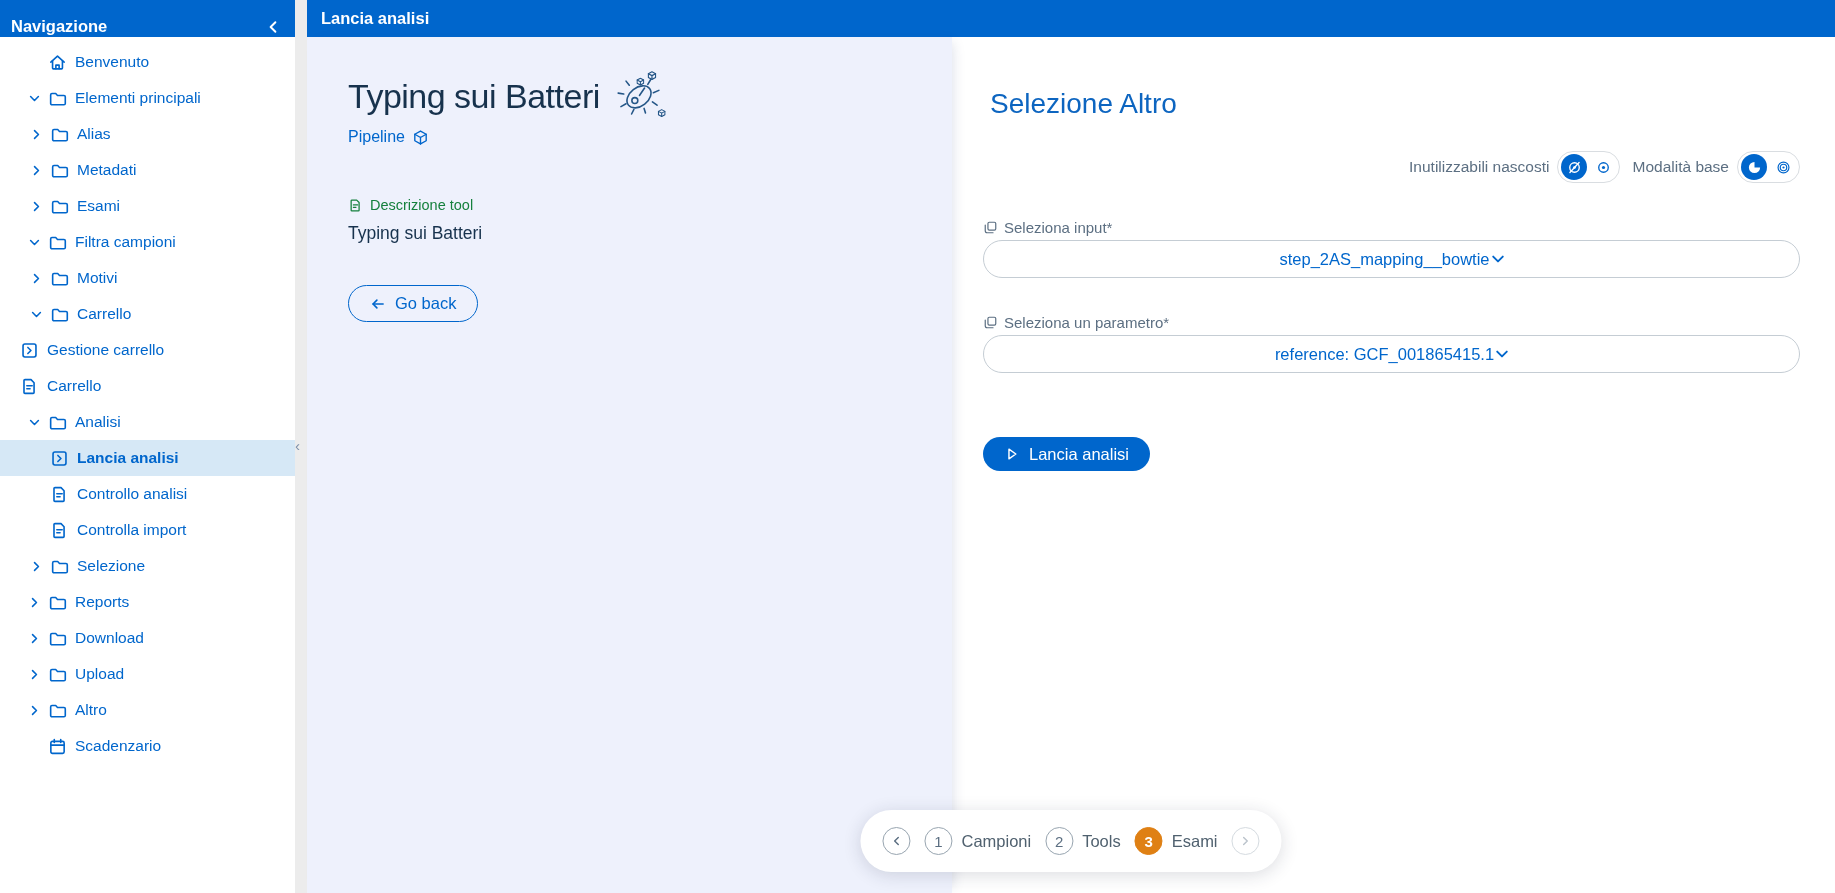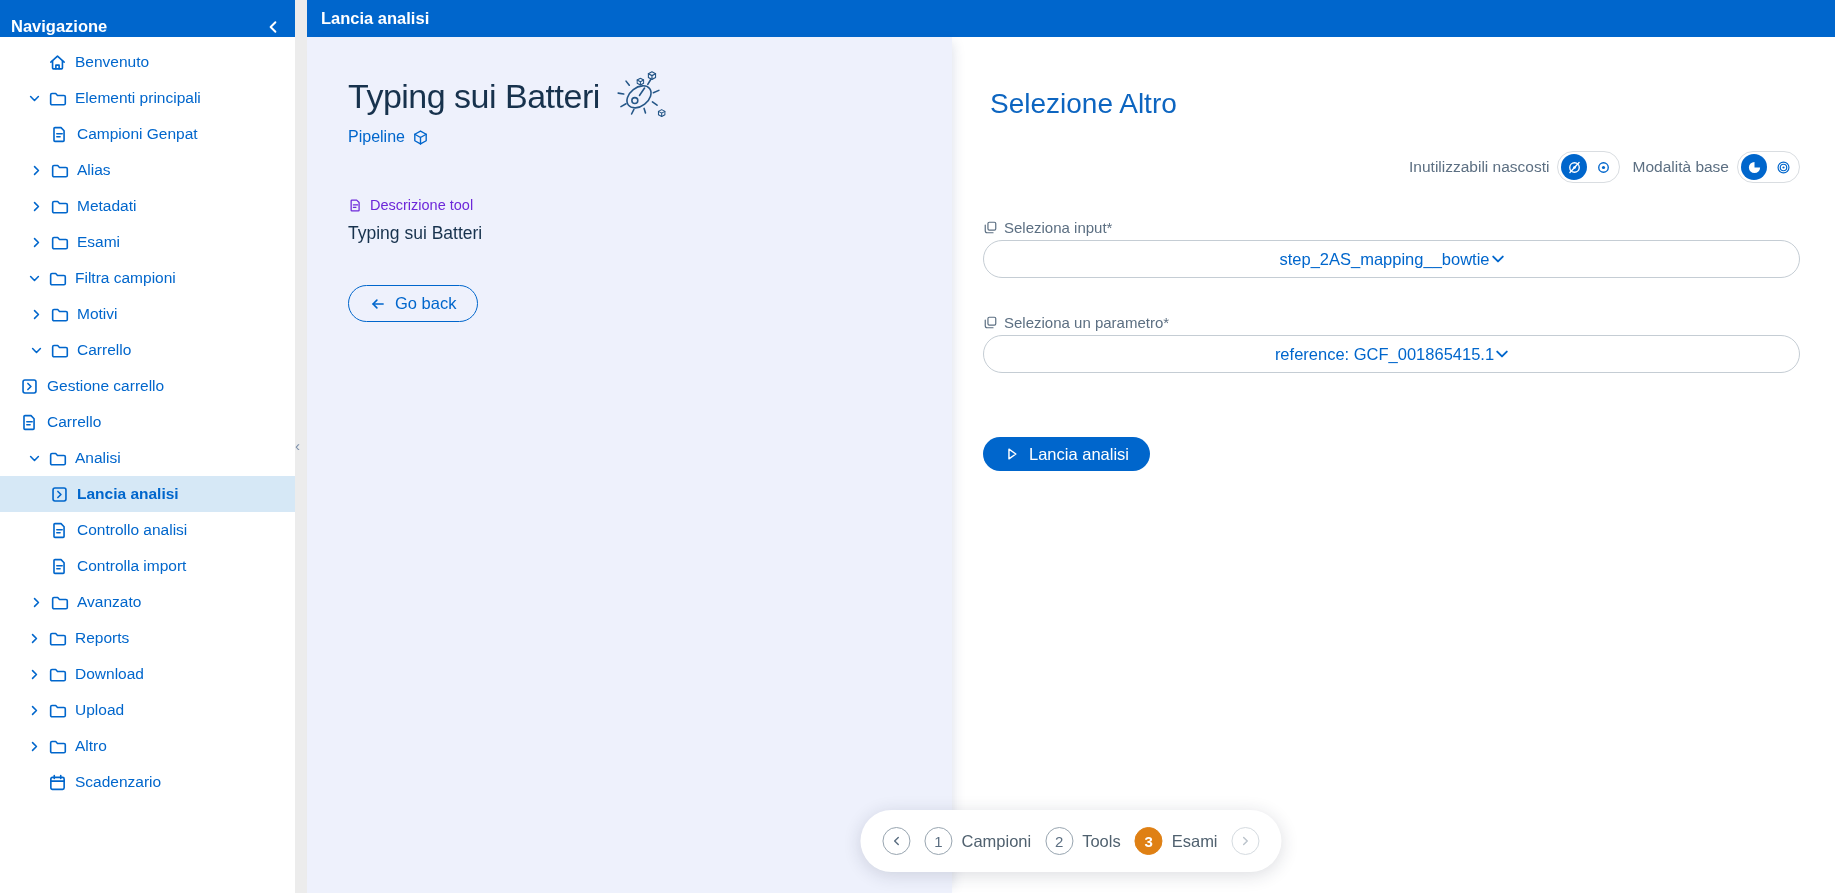--- a/index.html
+++ b/index.html
@@ -36,21 +36,21 @@
 
   
   .tool-panel { width:645px; flex:0 0 645px; background:#eef1fc; padding:37px 40px 0 41px;
     box-shadow:6px 0 12px -6px rgba(40,60,120,0.18); position:relative; z-index:1; }
   .tool-title-row { display:flex; align-items:flex-start; gap:10px; color:#17324d; }
   .tool-title { font-size:34px; font-weight:400; line-height:44px; letter-spacing:-0.5px; }
   .bact { width:58px; height:50px; color:#245687; margin-top:-4px; }
   .pipeline-row { margin-top:8px; display:flex; align-items:center; gap:7px; color:#0066cc;
     font-size:16px; cursor:pointer; }
   .ic17 { width:17px; height:17px; }
-  .desc-label { margin-top:51px; display:flex; align-items:center; gap:7px; color:#6d28d9; font-size:14.5px; }
+  .desc-label { margin-top:51px; display:flex; align-items:center; gap:7px; color:#15803d; font-size:14.5px; }
   .ic15 { width:15px; height:15px; }
   .desc-text { margin-top:10px; color:#17324d; font-size:17.5px; }
   .goback-btn { margin-top:41px; display:inline-flex; align-items:center; gap:9px; height:37px;
     padding:0 21px; border:1.5px solid #0066cc; border-radius:19px; background:transparent;
     color:#0066cc; font-size:16.5px; font-family:inherit; cursor:pointer; }
   .ic16 { width:16px; height:16px; }
 
   
   .input-panel { flex:1; background:#fff; padding:50px 35px 0 31px; }
   .input-title { font-size:28px; font-weight:400; color:#0d65c0; margin-left:7px; line-height:34px; }
@@ -234,176 +234,167 @@
             </svg>
           </span>
         <span class="nico">
             <svg class="ic19">
               <use href="#i-folder"></use>
             </svg>
           </span>
         <span class="tlabel">Elementi principali</span>
       </div>
       <div class="trow d1">
+        <span class="chev">
+            <svg class="ic14">
+              <use href="#i-chev-r"></use>
+            </svg>
+          </span>
+        <span class="nico">
+            <svg class="ic19">
+              <use href="#i-folder"></use>
+            </svg>
+          </span>
+        <span class="tlabel">Alias</span>
+      </div>
+      <div class="trow d1">
+        <span class="chev">
+            <svg class="ic14">
+              <use href="#i-chev-r"></use>
+            </svg>
+          </span>
+        <span class="nico">
+            <svg class="ic19">
+              <use href="#i-folder"></use>
+            </svg>
+          </span>
+        <span class="tlabel">Metadati</span>
+      </div>
+      <div class="trow d1">
+        <span class="chev">
+            <svg class="ic14">
+              <use href="#i-chev-r"></use>
+            </svg>
+          </span>
+        <span class="nico">
+            <svg class="ic19">
+              <use href="#i-folder"></use>
+            </svg>
+          </span>
+        <span class="tlabel">Esami</span>
+      </div>
+      <div class="trow d0">
+        <span class="chev">
+            <svg class="ic14">
+              <use href="#i-chev-d"></use>
+            </svg>
+          </span>
+        <span class="nico">
+            <svg class="ic19">
+              <use href="#i-folder"></use>
+            </svg>
+          </span>
+        <span class="tlabel">Filtra campioni</span>
+      </div>
+      <div class="trow d1">
+        <span class="chev">
+            <svg class="ic14">
+              <use href="#i-chev-r"></use>
+            </svg>
+          </span>
+        <span class="nico">
+            <svg class="ic19">
+              <use href="#i-folder"></use>
+            </svg>
+          </span>
+        <span class="tlabel">Motivi</span>
+      </div>
+      <div class="trow d1">
+        <span class="chev">
+            <svg class="ic14">
+              <use href="#i-chev-d"></use>
+            </svg>
+          </span>
+        <span class="nico">
+            <svg class="ic19">
+              <use href="#i-folder"></use>
+            </svg>
+          </span>
+        <span class="tlabel">Carrello</span>
+      </div>
+      <div class="trow d2">
+        <span class="chev"></span>
+        <span class="nico">
+            <svg class="ic19">
+              <use href="#i-launch"></use>
+            </svg>
+          </span>
+        <span class="tlabel">Gestione carrello</span>
+      </div>
+      <div class="trow d2">
         <span class="chev"></span>
         <span class="nico">
             <svg class="ic19">
               <use href="#i-file"></use>
             </svg>
           </span>
-        <span class="tlabel">Campioni Genpat</span>
-      </div>
-      <div class="trow d1">
-        <span class="chev">
-            <svg class="ic14">
-              <use href="#i-chev-r"></use>
-            </svg>
-          </span>
-        <span class="nico">
-            <svg class="ic19">
-              <use href="#i-folder"></use>
-            </svg>
-          </span>
-        <span class="tlabel">Alias</span>
-      </div>
-      <div class="trow d1">
-        <span class="chev">
-            <svg class="ic14">
-              <use href="#i-chev-r"></use>
-            </svg>
-          </span>
-        <span class="nico">
-            <svg class="ic19">
-              <use href="#i-folder"></use>
-            </svg>
-          </span>
-        <span class="tlabel">Metadati</span>
-      </div>
-      <div class="trow d1">
-        <span class="chev">
-            <svg class="ic14">
-              <use href="#i-chev-r"></use>
-            </svg>
-          </span>
-        <span class="nico">
-            <svg class="ic19">
-              <use href="#i-folder"></use>
-            </svg>
-          </span>
-        <span class="tlabel">Esami</span>
+        <span class="tlabel">Carrello</span>
       </div>
       <div class="trow d0">
         <span class="chev">
             <svg class="ic14">
               <use href="#i-chev-d"></use>
             </svg>
           </span>
         <span class="nico">
             <svg class="ic19">
               <use href="#i-folder"></use>
             </svg>
           </span>
-        <span class="tlabel">Filtra campioni</span>
-      </div>
-      <div class="trow d1">
-        <span class="chev">
-            <svg class="ic14">
-              <use href="#i-chev-r"></use>
-            </svg>
-          </span>
-        <span class="nico">
-            <svg class="ic19">
-              <use href="#i-folder"></use>
-            </svg>
-          </span>
-        <span class="tlabel">Motivi</span>
-      </div>
-      <div class="trow d1">
-        <span class="chev">
-            <svg class="ic14">
-              <use href="#i-chev-d"></use>
-            </svg>
-          </span>
-        <span class="nico">
-            <svg class="ic19">
-              <use href="#i-folder"></use>
-            </svg>
-          </span>
-        <span class="tlabel">Carrello</span>
-      </div>
-      <div class="trow d2">
+        <span class="tlabel">Analisi</span>
+      </div>
+      <div class="trow d1 selected">
         <span class="chev"></span>
         <span class="nico">
             <svg class="ic19">
               <use href="#i-launch"></use>
             </svg>
           </span>
-        <span class="tlabel">Gestione carrello</span>
-      </div>
-      <div class="trow d2">
+        <span class="tlabel">Lancia analisi</span>
+      </div>
+      <div class="trow d1">
         <span class="chev"></span>
         <span class="nico">
             <svg class="ic19">
               <use href="#i-file"></use>
             </svg>
           </span>
-        <span class="tlabel">Carrello</span>
-      </div>
-      <div class="trow d0">
-        <span class="chev">
-            <svg class="ic14">
-              <use href="#i-chev-d"></use>
-            </svg>
-          </span>
-        <span class="nico">
-            <svg class="ic19">
-              <use href="#i-folder"></use>
-            </svg>
-          </span>
-        <span class="tlabel">Analisi</span>
-      </div>
-      <div class="trow d1 selected">
-        <span class="chev"></span>
-        <span class="nico">
-            <svg class="ic19">
-              <use href="#i-launch"></use>
-            </svg>
-          </span>
-        <span class="tlabel">Lancia analisi</span>
+        <span class="tlabel">Controllo analisi</span>
       </div>
       <div class="trow d1">
         <span class="chev"></span>
         <span class="nico">
             <svg class="ic19">
               <use href="#i-file"></use>
             </svg>
           </span>
-        <span class="tlabel">Controllo analisi</span>
-      </div>
-      <div class="trow d1">
-        <span class="chev"></span>
-        <span class="nico">
-            <svg class="ic19">
-              <use href="#i-file"></use>
-            </svg>
-          </span>
         <span class="tlabel">Controlla import</span>
       </div>
       <div class="trow d1">
         <span class="chev">
             <svg class="ic14">
               <use href="#i-chev-r"></use>
             </svg>
           </span>
         <span class="nico">
             <svg class="ic19">
               <use href="#i-folder"></use>
             </svg>
           </span>
-        <span class="tlabel">Avanzato</span>
+        <span class="tlabel">Selezione</span>
       </div>
       <div class="trow d0">
         <span class="chev">
             <svg class="ic14">
               <use href="#i-chev-r"></use>
             </svg>
           </span>
         <span class="nico">
             <svg class="ic19">
               <use href="#i-folder"></use>

